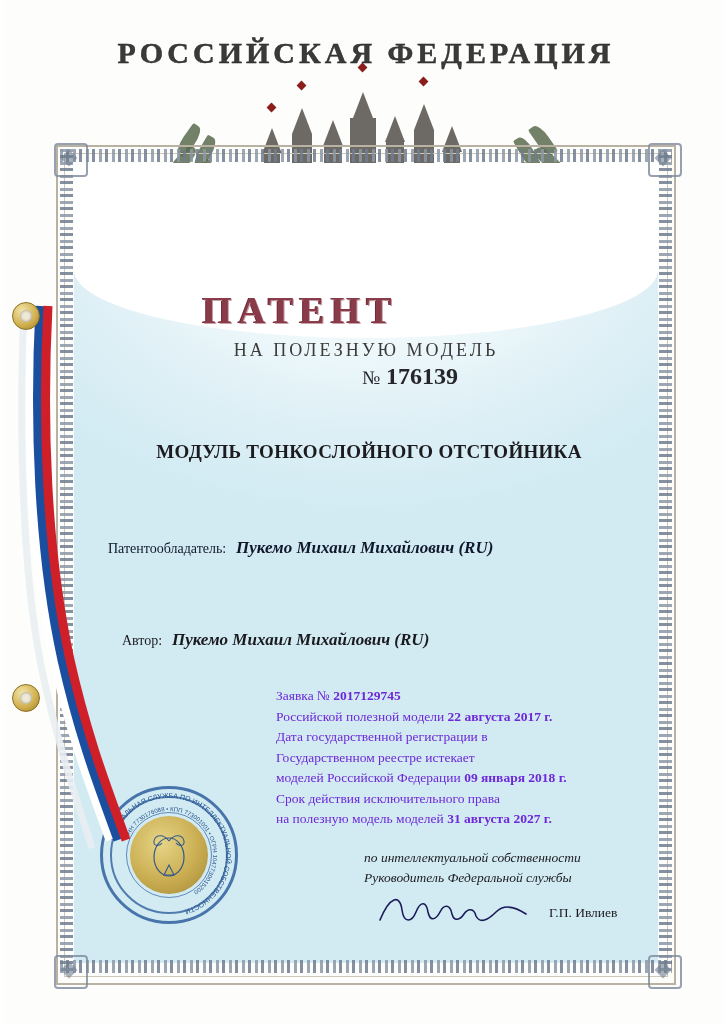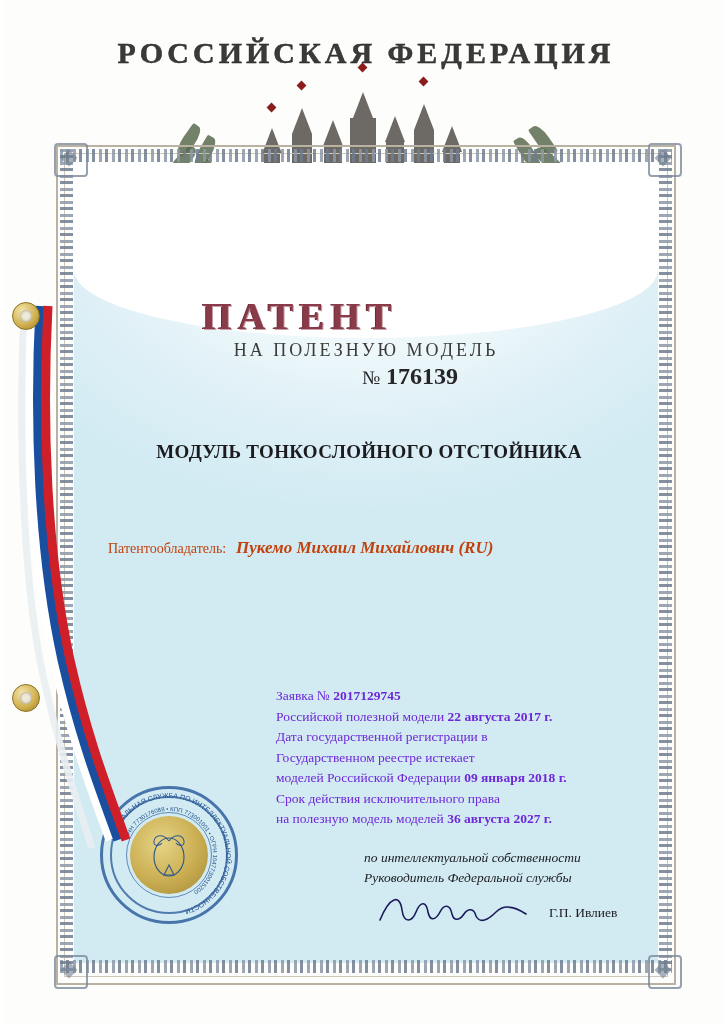--- a/index.html
+++ b/index.html
@@ -148,21 +148,20 @@
     width:52px;height:58px;
   }
 
   
   .patent-word{
     position:absolute;left:0;top:288px;width:592px;text-align:center;
     font-family:"Liberation Serif", serif;
     font-size:38px;font-weight:bold;letter-spacing:6px;
     color:#8a3b4a;
     text-shadow:1px 1px 0 #c8a0a8, -1px 0 0 #6e2d38;
-    margin-top:6px;
   }
   .patent-sub{
     position:absolute;left:0;top:340px;width:724px;text-align:center;
     font-size:18px;letter-spacing:3px;color:#3b3b39;
   }
   .patent-number{
     position:absolute;left:0;top:363px;width:724px;text-align:center;
     font-size:24px;font-weight:bold;color:#26262a;margin-left:44px;
   }
   .patent-number .no{font-size:19px;font-weight:normal;}
@@ -170,21 +169,21 @@
   
   .invention-title{
     position:absolute;left:110px;top:440px;width:510px;
     text-align:center;font-size:19px;font-weight:bold;
     color:#1c1c20;letter-spacing:.3px;line-height:1.3;
   }
 
   
   .holder-row{
     position:absolute;left:104px;top:538px;width:520px;
-    font-size:15px;color:#c2410c;
+    font-size:15px;color:#0f172a;
   }
   .holder-row .lbl{font-size:14px;}
   .holder-row .val{font-weight:bold;font-style:italic;font-size:17px;padding-left:6px;}
   .author-row{
     position:absolute;left:118px;top:630px;width:520px;
     font-size:15px;color:#1a1a1e;
   }
   .author-row .lbl{font-size:14px;}
   .author-row .val{font-weight:bold;font-style:italic;font-size:17px;padding-left:6px;}
 
@@ -335,40 +334,44 @@
     <span>176139</span>
   </div>
 
   <div class="invention-title">МОДУЛЬ ТОНКОСЛОЙНОГО ОТСТОЙНИКА</div>
 
   <div class="holder-row">
     <span class="lbl">Патентообладатель:</span>
     <span class="val">Пукемо Михаил Михайлович (RU)</span>
   </div>
 
+  <div class="author-row">
+    <span class="lbl">Автор:</span>
+    <span class="val">Пукемо Михаил Михайлович (RU)</span>
+  </div>
 
   <div class="details">
     <div>
       <span>Заявка №</span>
       <span class="b">2017129745</span>
     </div>
     <div>
       <span>Российской полезной модели</span>
       <span class="b">22 августа 2017 г.</span>
     </div>
     <div>Дата государственной регистрации в</div>
     <div>Государственном реестре истекает</div>
     <div>
       <span>моделей Российской Федерации</span>
       <span class="b">09 января 2018 г.</span>
     </div>
     <div>Срок действия исключительного права</div>
     <div>
       <span>на полезную модель моделей</span>
-      <span class="b">36 августа 2027 г.</span>
+      <span class="b">31 августа 2027 г.</span>
     </div>
   </div>
 
   <div class="sign-block">
     <div>по интеллектуальной собственности</div>
     <div>Руководитель Федеральной службы</div>
   </div>
   <svg class="sign-scribble" viewBox="0 0 160 38">
     <path d="M4 30 C14 6,24 4,26 20 C28 34,36 32,40 22 C44 12,50 10,52 22
              C54 32,60 30,64 22 C68 14,74 14,76 24 C78 32,84 30,88 24

